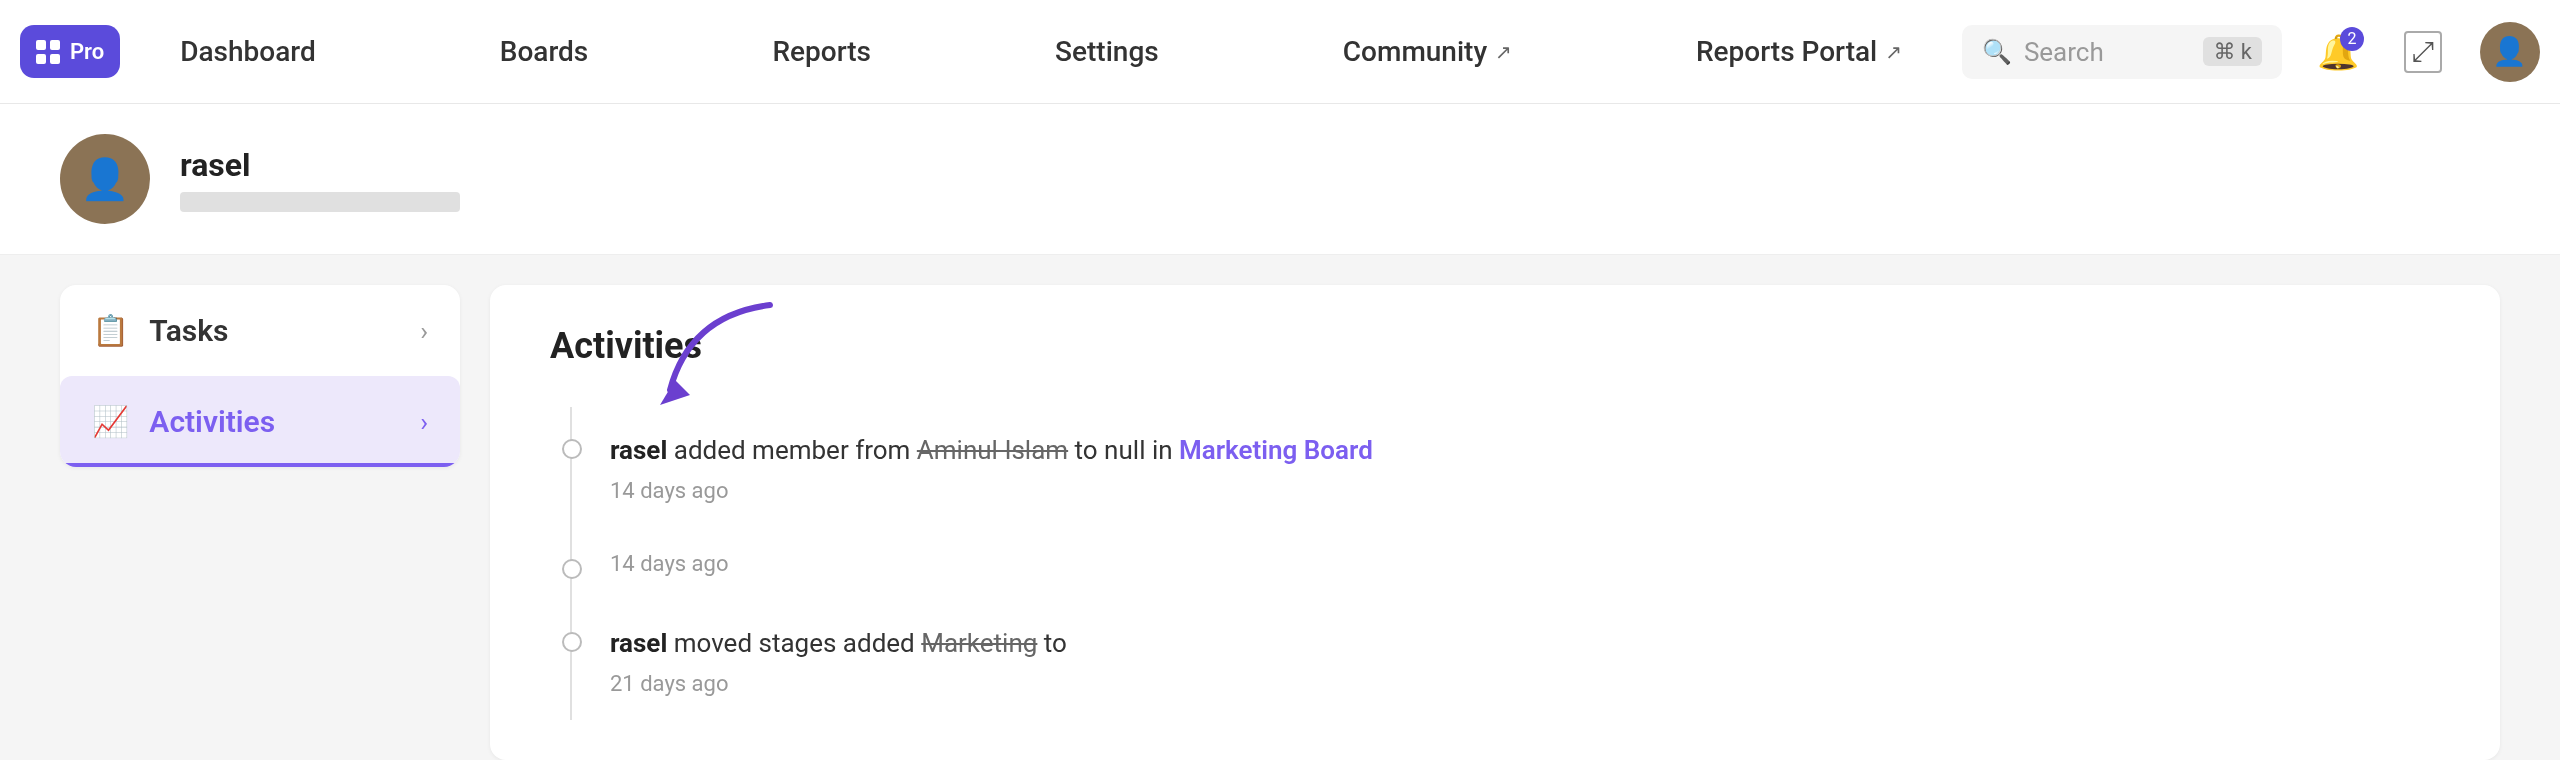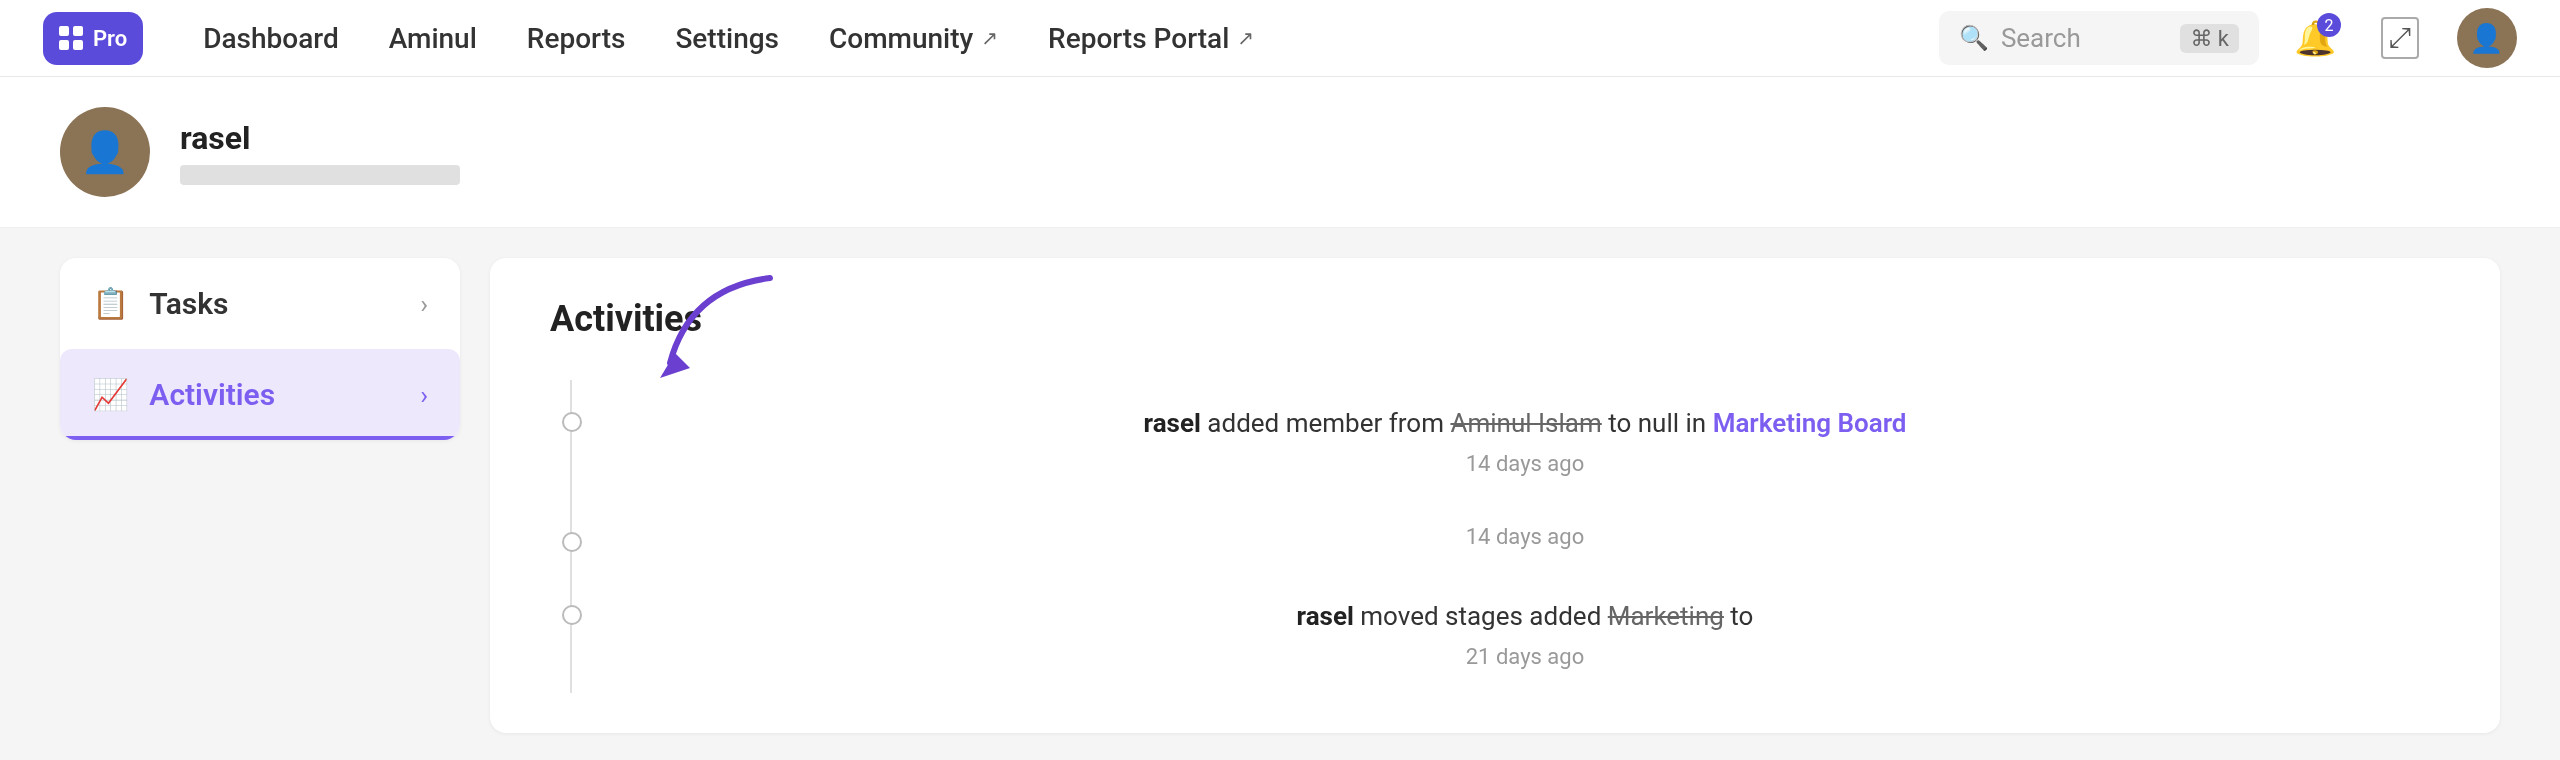--- a/index.html
+++ b/index.html
@@ -10,22 +10,22 @@
       height: 760px;
       overflow: hidden;
       font-size: 28px;
     }
 
     
     .topnav {
       display: flex;
       align-items: center;
       background: #ffffff;
-      height: 77px;
-      padding: 0 43px;
+      height: 104px;
+      padding: 0 20px;
       border-bottom: 1px solid #e8e8e8;
       gap: 60px;
     }
 
     .logo-box {
       display: flex;
       align-items: center;
       gap: 10px;
       background: #5b4bdb;
       border-radius: 14px;
@@ -48,20 +48,21 @@
       color: #fff;
       font-size: 22px;
       font-weight: 600;
     }
 
     .nav-links {
       display: flex;
       align-items: center;
       gap: 50px;
       flex: 1;
+      justify-content: space-between;
     }
     .nav-link {
       color: #333;
       font-size: 28px;
       font-weight: 500;
       cursor: pointer;
       display: flex;
       align-items: center;
       gap: 8px;
       white-space: nowrap;
@@ -315,21 +316,20 @@
       width: 2px;
       background: #e0e0e0;
     }
 
     .activity-item {
       display: flex;
       flex-direction: column;
       gap: 8px;
       padding: 24px 0;
       position: relative;
-      align-items: center;
     }
 
     .activity-dot {
       position: absolute;
       left: -48px;
       top: 32px;
       width: 20px;
       height: 20px;
       border-radius: 50%;
       background: #fff;
@@ -380,21 +380,21 @@
       <span></span>
         <span></span>
         <span></span>
         <span></span>
     </div>
     <span class="logo-pro">Pro</span>
   </div>
 
   <div class="nav-links">
     <span class="nav-link">Dashboard</span>
-    <span class="nav-link">Aminul</span>
+    <span class="nav-link">Boards</span>
     <span class="nav-link">Reports</span>
     <span class="nav-link">Settings</span>
     <span class="nav-link">
       <span>Community</span>
       <span class="ext-icon">↗</span>
     </span>
     <span class="nav-link">
       <span>Reports Portal</span>
       <span class="ext-icon">↗</span>
     </span>

